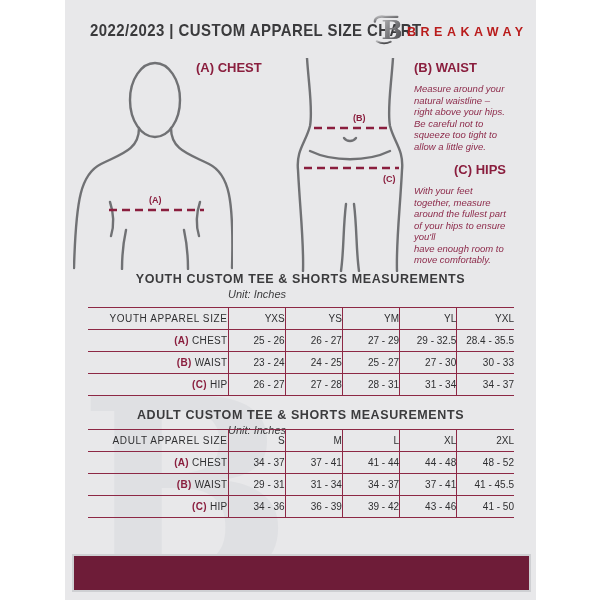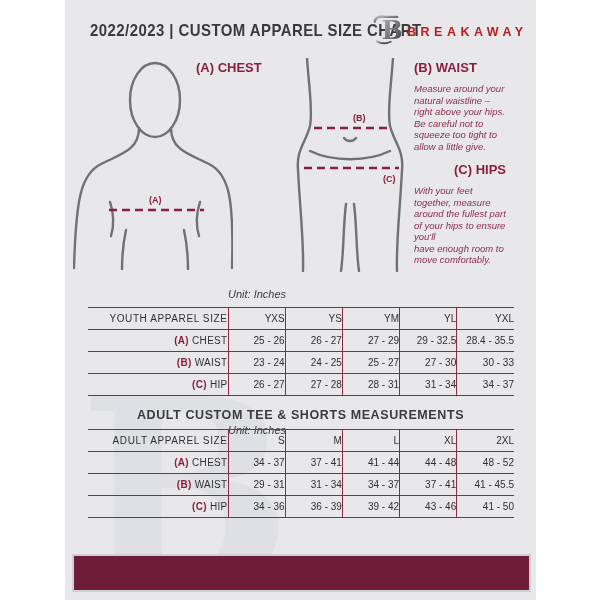--- a/index.html
+++ b/index.html
@@ -122,20 +122,21 @@
 allow a little give.</div>
     <div class="guide-h gh-c">(C) HIPS</div>
     <div class="guide-t gt-c">With your feet
 together, measure
 around the fullest part
 of your hips to ensure
 you'll
 have enough room to
 move comfortably.</div>
 
+    <div class="sec-title t-youth-title">YOUTH CUSTOM TEE &amp; SHORTS MEASUREMENTS</div>
     <div class="sec-unit t-youth-unit">Unit: Inches</div>
     <table class="size tbl-youth">
       <colgroup>
           <col class="c0">
           <col>
           <col>
           <col>
           <col>
           <col>
         </colgroup>

